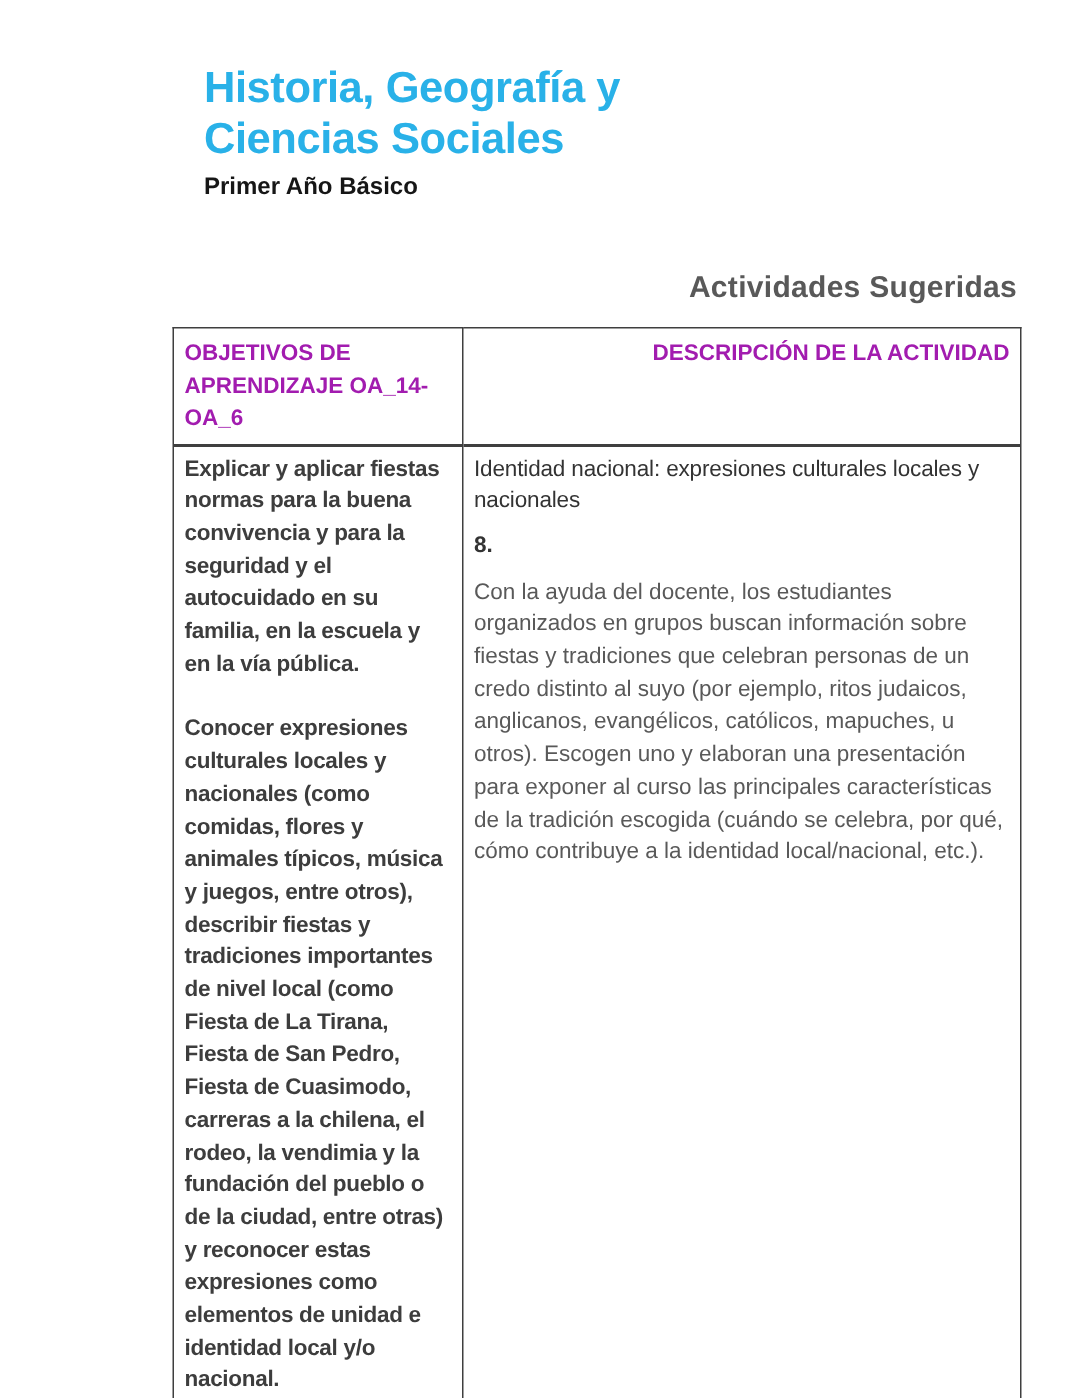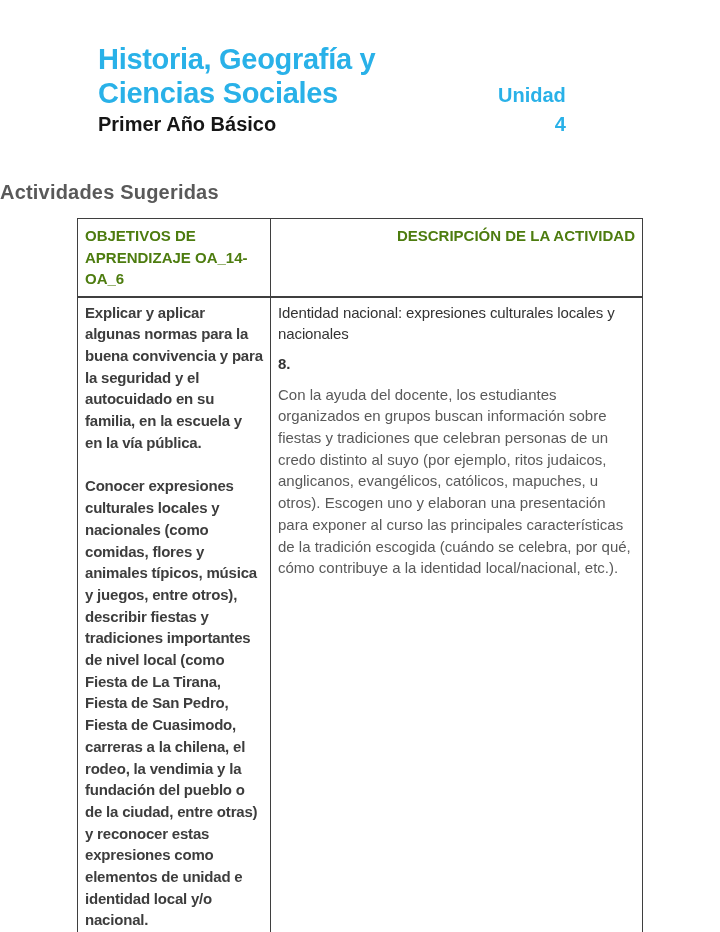--- a/index.html
+++ b/index.html
@@ -10,58 +10,58 @@
     --border:#3f3f3f;
   }
   *{box-sizing:border-box; margin:0; padding:0;}
   html,body{background:#ffffff;}
   body{
     width:720px; height:932px;
     font-family:"Liberation Sans", sans-serif;
     position:relative;
     overflow:hidden;
   }
-  .page{width:640px; height:932px; background:#ffffff;}
+  .page{width:640px; height:932px; background:#ffffff;margin-left:38px;}
 
   
   .doc-header{
     padding-top:42px;
     margin:0 97px 0 98px;
     display:flex;
     justify-content:space-between;
     align-items:flex-end;
   }
   .course-title{
     width:400px;
     font-size:29px;
     line-height:34px;
     font-weight:bold;
     color:var(--accent);
     letter-spacing:-0.3px;
   }
   .grade-level{
-    font-size:20px;
+    font-size:16px;
     line-height:29px;
     font-weight:bold;
     color:#161616;
   }
   .header-right{
     text-align:right;
     font-weight:bold;
     color:var(--accent);
   }
   .unit-label, .oa-code{
     font-size:20px;
     line-height:29px;
   }
 
   
   .section-heading{
     margin:42px 0 14px 0;
-    text-align:left;
+    text-align:right;
     font-size:20px;
     font-weight:bold;
     color:var(--heading_gray);
     letter-spacing:0.2px;
   }
 
   
   .activities-table{
     margin-left:77px;
     width:565px;
@@ -74,21 +74,21 @@
   .activities-table col.c2{width:372px;}
   .activities-table th, .activities-table td{
     border:1px solid var(--border);
     vertical-align:top;
     font-size:15px;
   }
   .activities-table thead th{
     height:73px;
     padding:6px 7px;
     font-weight:bold;
-    color:#4d7c0f;
+    color:#a21caf;
     line-height:21.5px;
     border-bottom:2px solid var(--border);
   }
   th.col-objectives{text-align:left;}
   th.col-description{text-align:right;}
   .activities-table tbody td{
     height:555px;
     padding:4px 7px 8px 7px;
     line-height:21.7px;
   }
@@ -117,41 +117,40 @@
 <body>
 
 <div class="page">
 
   <header class="doc-header">
     <div class="header-left">
       <h1 class="course-title">Historia, Geografía y Ciencias Sociales</h1>
       <div class="grade-level">Primer Año Básico</div>
     </div>
     <div class="header-right">
-      <div class="unit-label">Unidad 4</div>
     </div>
   </header>
 
   <h2 class="section-heading">Actividades Sugeridas</h2>
 
   <table class="activities-table">
     <colgroup>
         <col class="c1">
         <col class="c2">
       </colgroup>
     <thead>
       <tr>
         <th class="col-objectives">OBJETIVOS DE APRENDIZAJE OA_14-OA_6</th>
         <th class="col-description">DESCRIPCIÓN DE LA ACTIVIDAD</th>
       </tr>
     </thead>
     <tbody>
       <tr>
         <td class="objectives-cell">
-          <p>Explicar y aplicar algunas normas para la buena convivencia y para la seguridad y el autocuidado en su familia, en la escuela y en la vía pública.</p>
+          <p>Explicar y aplicar fiestas normas para la buena convivencia y para la seguridad y el autocuidado en su familia, en la escuela y en la vía pública.</p>
           <p>Conocer expresiones culturales locales y nacionales (como comidas, flores y animales típicos, música y juegos, entre otros), describir fiestas y tradiciones importantes de nivel local (como Fiesta de La Tirana, Fiesta de San Pedro, Fiesta de Cuasimodo, carreras a la chilena, el rodeo, la vendimia y la fundación del pueblo o de la ciudad, entre otras) y reconocer estas expresiones como elementos de unidad e identidad local y/o nacional.</p>
         </td>
         <td class="activity-cell">
           <p class="activity-title">Identidad nacional: expresiones culturales locales y nacionales</p>
           <p class="activity-number">8.</p>
           <p class="activity-description">Con la ayuda del docente, los estudiantes organizados en grupos buscan información sobre fiestas y tradiciones que celebran personas de un credo distinto al suyo (por ejemplo, ritos judaicos, anglicanos, evangélicos, católicos, mapuches, u otros). Escogen uno y elaboran una presentación para exponer al curso las principales características de la tradición escogida (cuándo se celebra, por qué, cómo contribuye a la identidad local/nacional, etc.).</p>
         </td>
       </tr>
     </tbody>
   </table>

